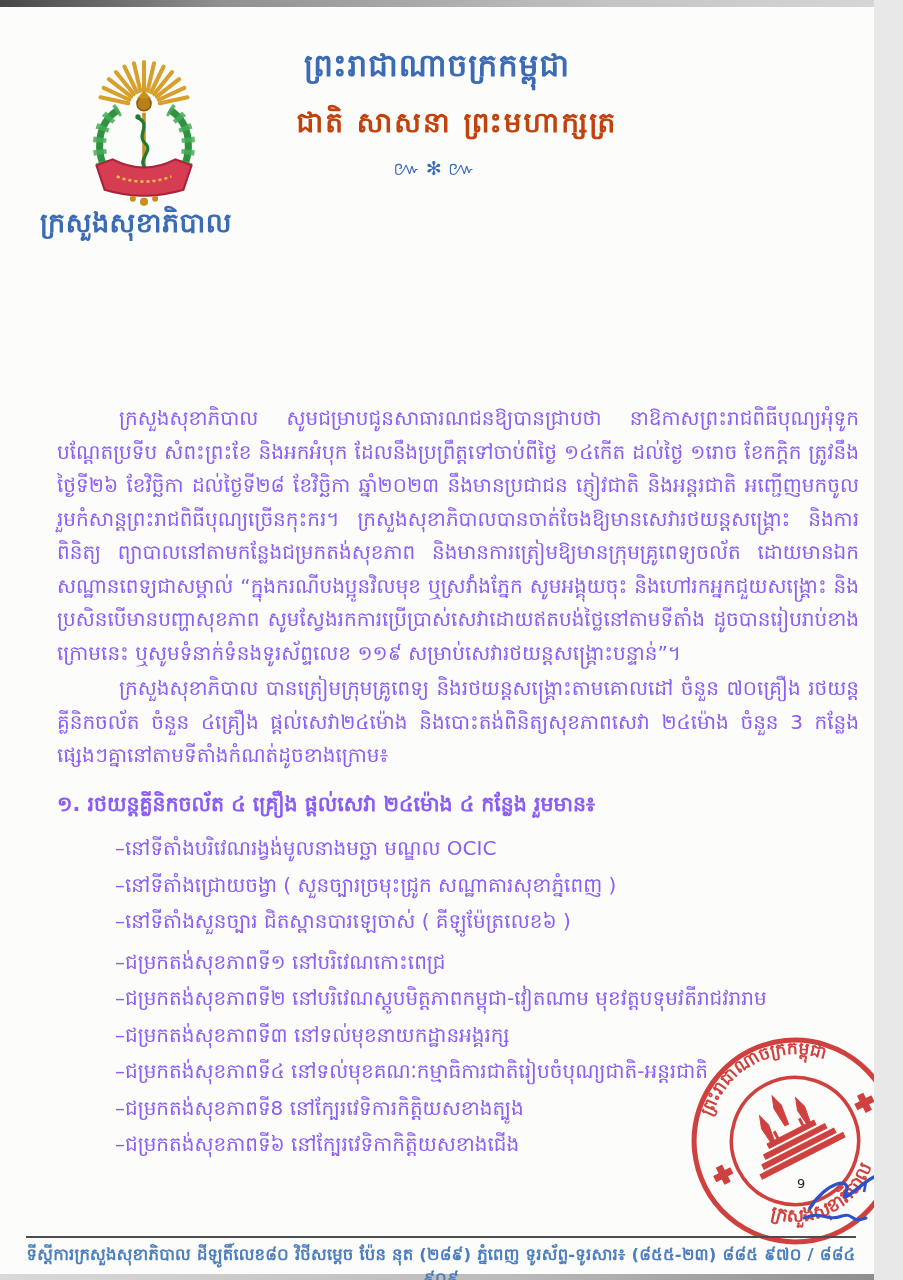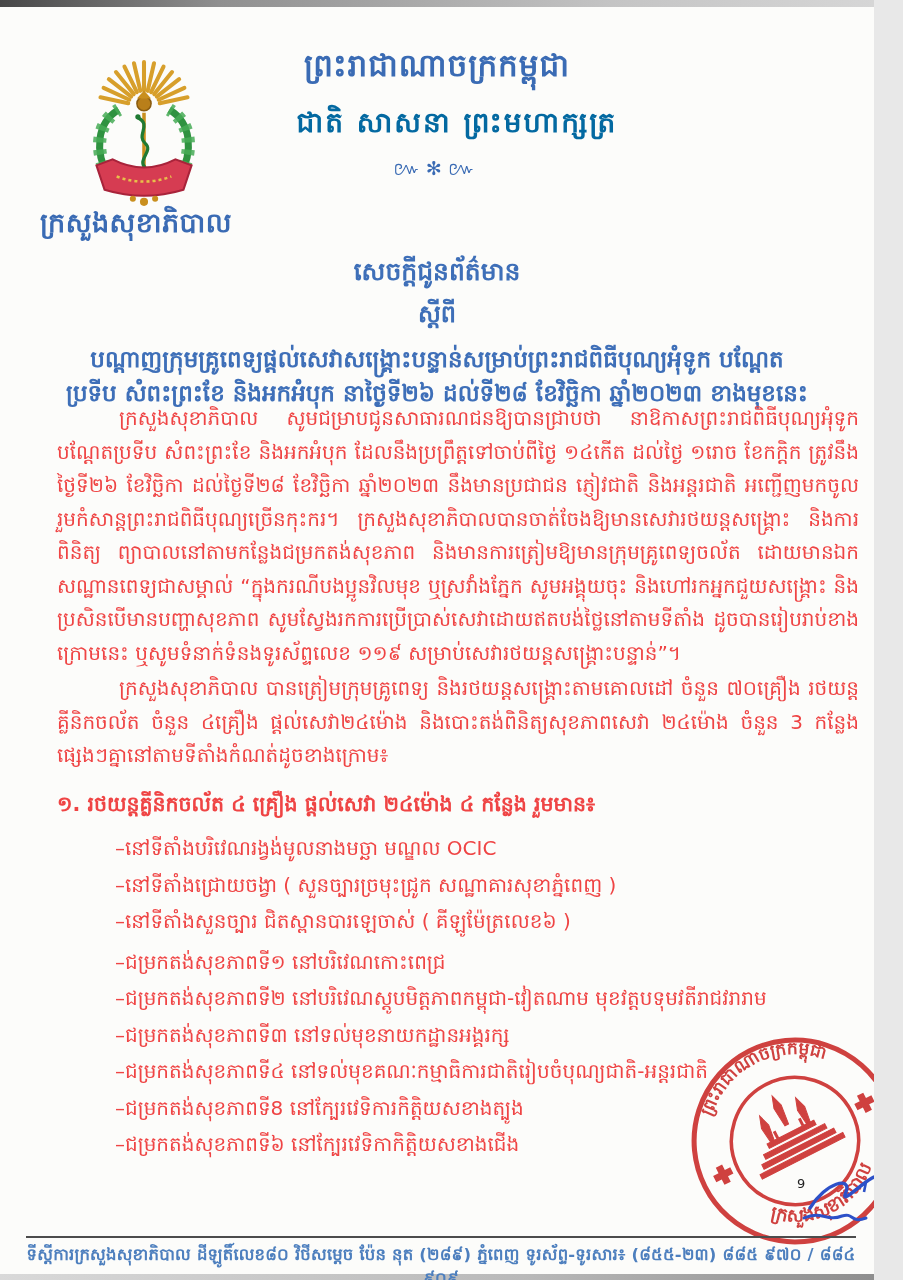--- a/index.html
+++ b/index.html
@@ -15,38 +15,38 @@
   
   .edge-top{position:absolute;top:0;left:0;width:100%;height:7px;
     background:linear-gradient(to right,#474747,#8f8f8f 25%,#c4c4c4 70%,#d6d6d6);}
   .edge-right{position:absolute;top:0;right:0;width:12px;height:100%;
     background:linear-gradient(to bottom,#cicfcf,#b9b9b9 10%,#9a9a9a 60%,#8b8b8b);}
   .edge-bottom{position:absolute;bottom:0;left:0;width:100%;height:6px;
     background:linear-gradient(to right,#d9d9d9,#b9b9b9 60%,#8e8e8e);}
 
   .hdr{position:absolute;top:46px;left:0;width:100%;text-align:center;}
   .hdr .kingdom{font-size:31px;font-weight:bold;color:#3a6bb4;letter-spacing:1px;}
-  .hdr .motto{font-size:28px;font-weight:bold;color:#0369a1;margin-top:14px;letter-spacing:2px;padding-left:40px;}
+  .hdr .motto{font-size:28px;font-weight:bold;color:#c2410c;margin-top:14px;letter-spacing:2px;padding-left:40px;}
   .hdr .ornament{font-size:19px;color:#3a6bb4;margin-top:10px;letter-spacing:6px;}
 
   .logo{position:absolute;top:54px;left:68px;width:152px;height:162px;}
 
   .ministry-name{
     position:absolute;top:206px;left:40px;
     font-size:27px;font-weight:bold;color:#3a6bb4;letter-spacing:.5px;
   }
 
   .titleblock{position:absolute;top:256px;left:0;width:100%;text-align:center;color:#3e6fb8;}
   .titleblock .doctype{font-size:25px;font-weight:bold;}
   .titleblock .regarding{font-size:24px;font-weight:bold;margin-top:7px;}
   .titleblock .subject{font-size:23px;font-weight:bold;line-height:34px;margin-top:8px;padding:0 28px;}
 
   .content{
     position:absolute;top:402px;left:57px;width:802px;
-    color:#ef4444;font-size:20px;line-height:33.5px;
+    color:#8b5cf6;font-size:20px;line-height:33.5px;
   }
   .content p{margin:0;text-indent:62px;text-align:justify;}
   .content p.p2{margin-top:2px;}
   .sec-heading{font-weight:bold;font-size:20.5px;margin:15px 0 9px 0;}
   .sec-list{margin:0 0 4px 0;padding:0;list-style:none;}
   .sec-list li{padding-left:58px;line-height:36.5px;}
 
   .stamp{
     position:absolute;top:1030px;left:684px;width:222px;height:222px;
     transform:rotate(-27deg);opacity:.92;pointer-events:none;
@@ -108,26 +108,20 @@
     <path d="M 28,110 L 44,104 Q 75,120 106,104 L 122,110 L 114,134 Q 75,146 36,134 Z" fill="#d63c52" stroke="#a8233a" stroke-width="2"></path>
     <path d="M 48,121 Q 75,131 102,121" fill="none" stroke="#e8c04a" stroke-width="2.5" stroke-dasharray="3 3"></path>
 
     <circle cx="75" cy="146" r="4" fill="#c98f1e"></circle>
     <circle cx="64" cy="143" r="3" fill="#c98f1e"></circle>
     <circle cx="86" cy="143" r="3" fill="#c98f1e"></circle>
   </svg>
 
   <div class="ministry-name">ក្រសួងសុខាភិបាល</div>
 
-  <div class="titleblock">
-    <div class="doctype">សេចក្តីជូនព័ត៌មាន</div>
-    <div class="regarding">ស្តីពី</div>
-    <div class="subject">បណ្តាញក្រុមគ្រូពេទ្យផ្តល់សេវាសង្គ្រោះបន្ទាន់សម្រាប់ព្រះរាជពិធីបុណ្យអុំទូក បណ្តែត</div>
-    <div class="subject" style="margin-top:0;">ប្រទីប សំពះព្រះខែ និងអកអំបុក នាថ្ងៃទី២៦ ដល់ទី២៨ ខែវិច្ឆិកា ឆ្នាំ២០២៣ ខាងមុខនេះ</div>
-  </div>
 
   <div class="content">
     <p>ក្រសួងសុខាភិបាល សូមជម្រាបជូនសាធារណជនឱ្យបានជ្រាបថា នាឱកាសព្រះរាជពិធីបុណ្យអុំទូក បណ្តែតប្រទីប សំពះព្រះខែ និងអកអំបុក ដែលនឹងប្រព្រឹត្តទៅចាប់ពីថ្ងៃ ១៤កើត ដល់ថ្ងៃ ១រោច ខែកក្តិក ត្រូវនឹងថ្ងៃទី២៦ ខែវិច្ឆិកា ដល់ថ្ងៃទី២៨ ខែវិច្ឆិកា ឆ្នាំ២០២៣ នឹងមានប្រជាជន ភ្ញៀវជាតិ និងអន្តរជាតិ អញ្ជើញមកចូលរួមកំសាន្តព្រះរាជពិធីបុណ្យច្រើនកុះករ។ ក្រសួងសុខាភិបាលបានចាត់ចែងឱ្យមានសេវារថយន្តសង្គ្រោះ និងការពិនិត្យ ព្យាបាលនៅតាមកន្លែងជម្រកតង់សុខភាព និងមានការត្រៀមឱ្យមានក្រុមគ្រូពេទ្យចល័ត ដោយមានឯកសណ្ឋានពេទ្យជាសម្គាល់ “ក្នុងករណីបងប្អូនវិលមុខ ឬស្រវាំងភ្នែក សូមអង្គុយចុះ និងហៅរកអ្នកជួយសង្គ្រោះ និងប្រសិនបើមានបញ្ហាសុខភាព សូមស្វែងរកការប្រើប្រាស់សេវាដោយឥតបង់ថ្លៃនៅតាមទីតាំង ដូចបានរៀបរាប់ខាងក្រោមនេះ ឬសូមទំនាក់ទំនងទូរស័ព្ទលេខ ១១៩ សម្រាប់សេវារថយន្តសង្គ្រោះបន្ទាន់”។</p>
     <p class="p2">ក្រសួងសុខាភិបាល បានត្រៀមក្រុមគ្រូពេទ្យ និងរថយន្តសង្គ្រោះតាមគោលដៅ ចំនួន ៧០គ្រឿង រថយន្តគ្លីនិកចល័ត ចំនួន ៤គ្រឿង ផ្តល់សេវា២៤ម៉ោង និងបោះតង់ពិនិត្យសុខភាពសេវា ២៤ម៉ោង ចំនួន 3 កន្លែង ផ្សេងៗគ្នានៅតាមទីតាំងកំណត់ដូចខាងក្រោម៖</p>
 
     <div class="sec-heading">១. រថយន្តគ្លីនិកចល័ត ៤ គ្រឿង ផ្តល់សេវា ២៤ម៉ោង ៤ កន្លែង រួមមាន៖</div>
     <ul class="sec-list">
       <li>–នៅទីតាំងបរិវេណរង្វង់មូលនាងមច្ឆា មណ្ឌល OCIC</li>
       <li>–នៅទីតាំងជ្រោយចង្វា ( សួនច្បារច្រមុះជ្រូក សណ្ឋាគារសុខាភ្នំពេញ )</li>
       <li>–នៅទីតាំងសួនច្បារ ជិតស្ពានបារឡេចាស់ ( គីឡូម៉ែត្រលេខ៦ )</li>

